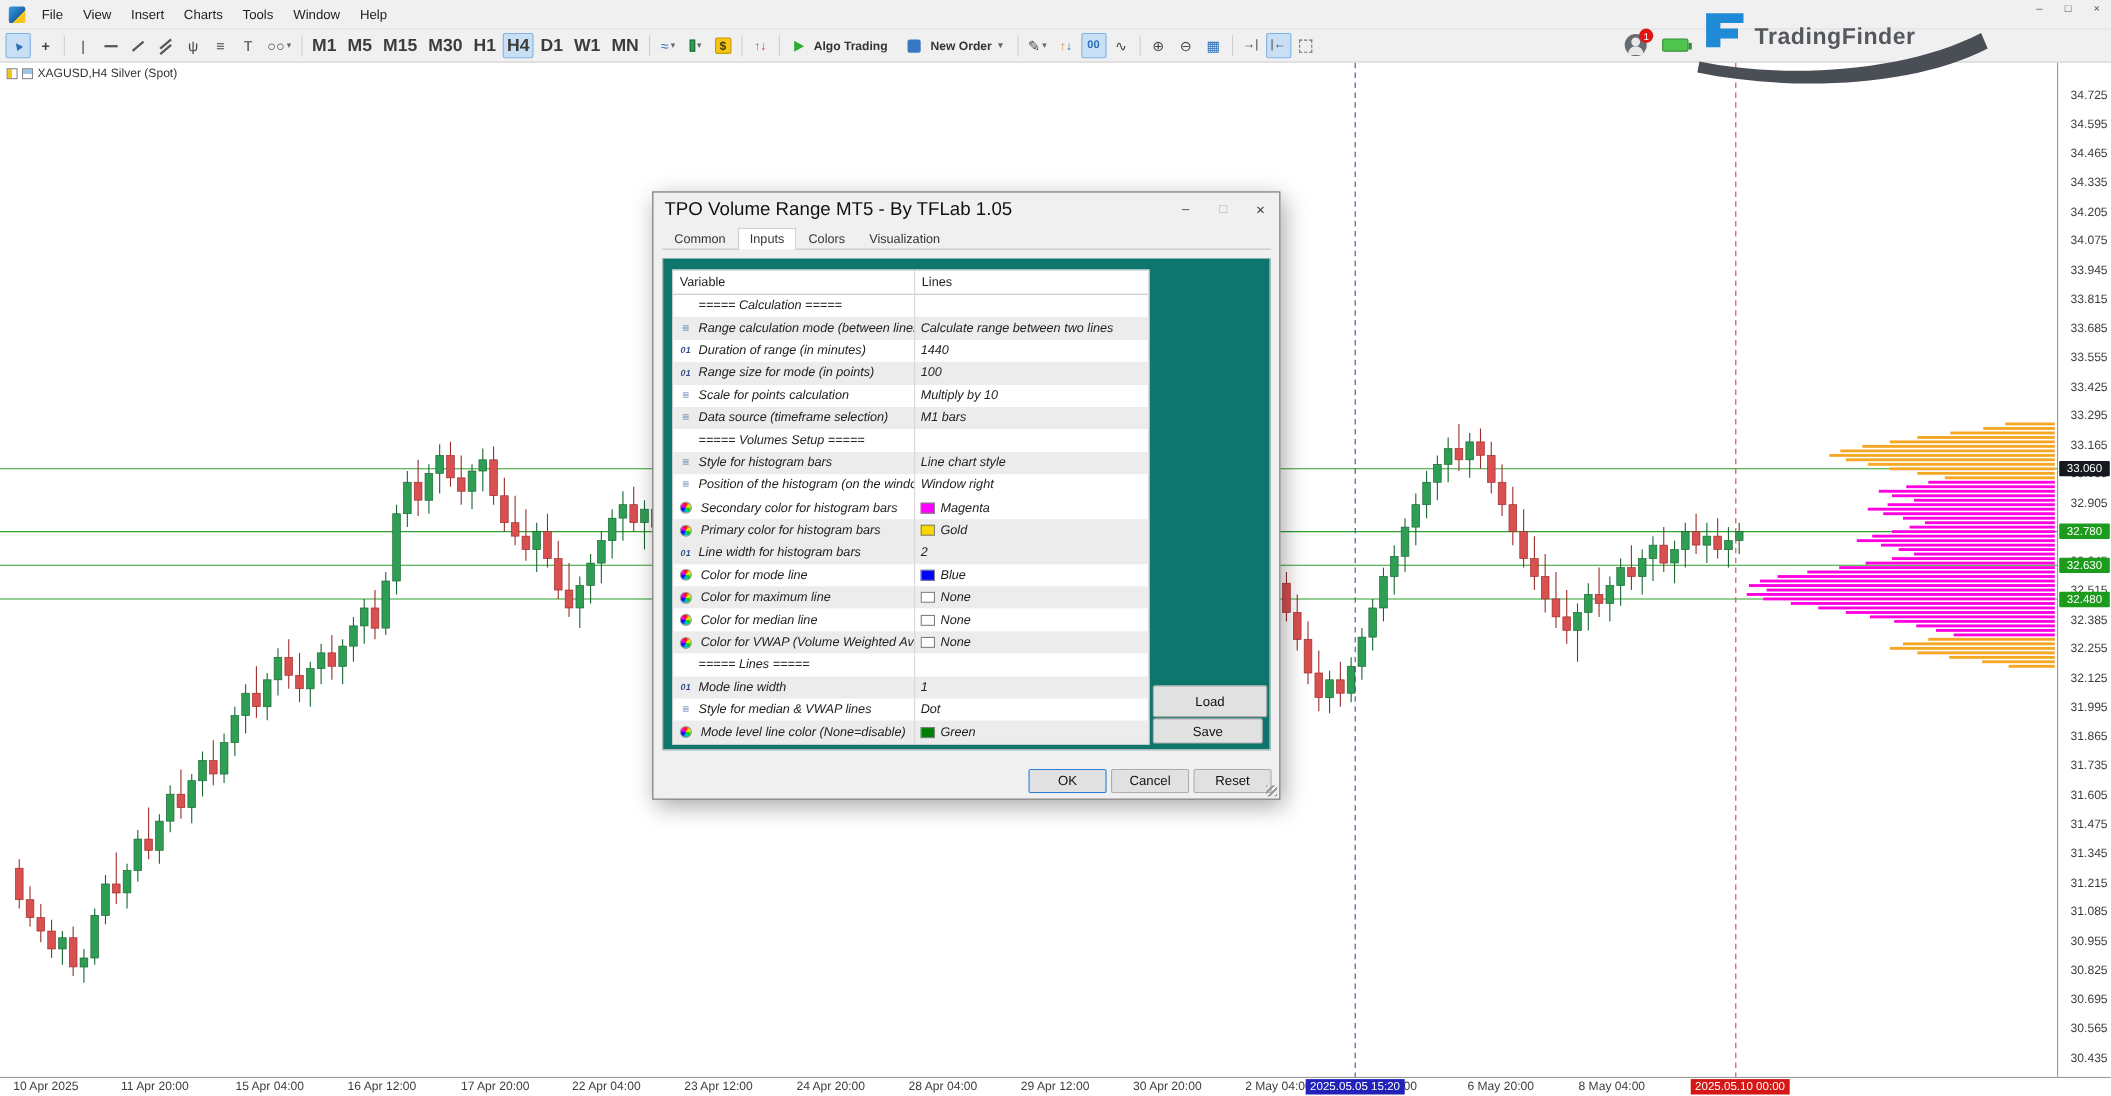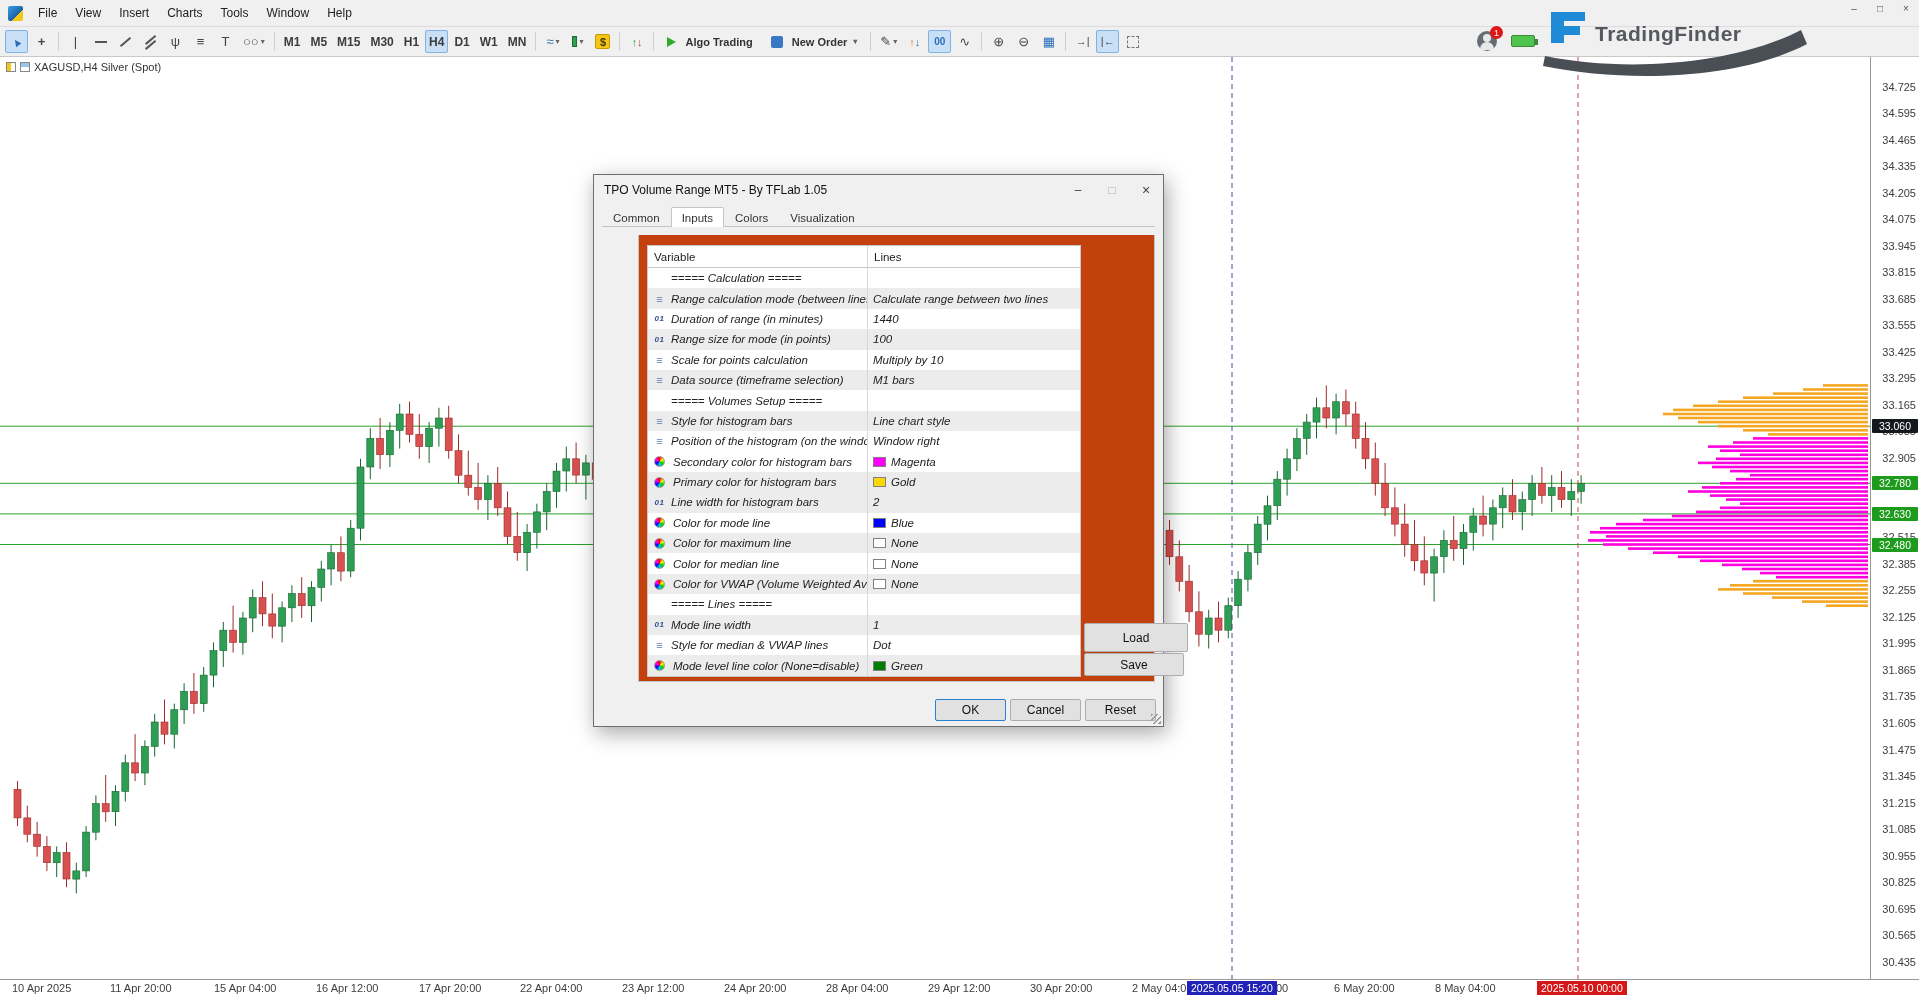--- a/index.html
+++ b/index.html
@@ -16,21 +16,21 @@
   .win-controls { margin-left:auto; display:flex; align-items:flex-start; height:100%; }
   .win-btn { width:26px; height:16px; font-size:10px; color:#555; display:flex; align-items:center; justify-content:center; }
 
   
   .toolbar { position:absolute; left:0; top:27px; width:100%; height:30px; background:#f0f0f0;
     border-bottom:1px solid #c8c8c8; display:flex; align-items:center; padding:0 4px; font-size:11px; }
   .tbtn { height:23px; min-width:23px; display:flex; align-items:center; justify-content:center;
     border:1px solid transparent; border-radius:2px; color:#333; padding:0 3px; margin:0 1px; }
   .tbtn.active { background:#c8dff5; border-color:#7fb2e5; }
   .tsep { width:1px; height:19px; background:#cfcfcf; margin:0 4px; }
-  .tf { font-weight:bold; color:#3c3c3c; font-size:12px; }
+  .tf { font-weight:bold; color:#3c3c3c; font-size:16px; }
   .caret { font-size:8px; color:#666; margin-left:2px; }
   .glyph { font-size:13px; color:#444; line-height:1; }
   .cursor-shape { display:inline-block; transform:rotate(-38deg); font-size:11px; color:#2a6fb8; }
   .line-h { display:inline-block; width:12px; height:2px; background:#555; }
   .line-d { display:inline-block; width:13px; height:2px; background:#555; transform:rotate(-40deg); }
   .chan { position:relative; width:14px; height:12px; display:inline-block; }
   .chan i, .chan b { position:absolute; width:13px; height:1.6px; background:#555; transform:rotate(-40deg); left:0; }
   .chan i { top:3px; } .chan b { top:8px; }
   .dollar-ic { width:15px; height:15px; background:#f5c518; border:1px solid #c79b00; border-radius:2px;
     font-size:11px; font-weight:bold; color:#4a3a00; display:flex; align-items:center; justify-content:center; }
@@ -67,28 +67,28 @@
   .pbadge { position:absolute; left:1px; right:1px; height:14px; line-height:14px; color:#fff; text-align:center;
     font-size:10.5px; border-radius:1px; z-index:2; }
   .time-axis { position:absolute; left:0; right:0; bottom:0; height:17px; background:#fff; border-top:1px solid #999; font-size:11px; }
   .ttick { position:absolute; top:2px; white-space:nowrap; color:#3c3c3c; }
   .tbadge { position:absolute; top:1px; height:14px; line-height:14px; padding:0 4px; color:#fff; font-size:10.5px; white-space:nowrap; z-index:2; }
 
   
   .dialog { position:absolute; left:593px; top:174px; width:571px; height:553px; background:#f0f0f0;
     border:1px solid #6f6f6f; box-shadow:3px 6px 20px rgba(0,0,0,0.35); z-index:20; font-size:12px; }
   .dlg-titlebar { height:30px; display:flex; align-items:center; padding-left:10px; }
-  .dlg-title { font-size:12px; color:#111; }
+  .dlg-title { font-size:17px; color:#111; }
   .dlg-controls { margin-left:auto; display:flex; height:100%; }
   .dlg-cbtn { width:34px; display:flex; align-items:center; justify-content:center; font-size:12px; color:#444; }
   .dlg-cbtn.disabled { color:#b0b0b0; }
   .dlg-tabs { display:flex; margin:2px 8px 0 8px; border-bottom:1px solid #c4c4c4; position:relative; z-index:2; }
   .dtab { padding:4px 10px 3px 10px; font-size:11.5px; color:#333; border:1px solid transparent; border-bottom:none; margin-bottom:-1px; }
   .dtab.active { background:#fff; border-color:#c4c4c4; border-radius:2px 2px 0 0; }
-  .tab-page { position:absolute; left:8px; right:8px; top:60px; bottom:44px; background:#c2410c; border:1px solid #c4c4c4; border-top:none;margin-left:36px; }
+  .tab-page { position:absolute; left:8px; right:8px; top:60px; bottom:44px; background:#0f766e; border:1px solid #c4c4c4; border-top:none; }
   .ptable { position:absolute; left:8px; top:10px; width:434px; border:1px solid #c8c8c8; background:#fff; }
   .t-head { display:flex; height:22px; border-bottom:1px solid #c8c8c8; align-items:center; font-size:11.5px; color:#222; }
   .t-row { display:flex; height:20.4px; align-items:flex-end; font-size:11.5px;font-style:italic; }
   .t-row.shade { background:#ececec; }
   .c1 { width:220px; border-right:1px solid #d8d8d8; display:flex; align-items:center; height:100%; padding-left:4px; overflow:hidden; white-space:nowrap; }
   .c2 { flex:1; display:flex; align-items:center; height:100%; padding-left:5px; overflow:hidden; white-space:nowrap; }
   .t-head .c1, .t-head .c2 { padding-left:6px; }
   .p-icon { width:15px; min-width:15px; height:13px; margin-right:4px; display:flex; align-items:center; justify-content:center; }
   .icon-int { font-size:8px; font-weight:bold; color:#334f8d; letter-spacing:0.5px; }
   .icon-enum { font-size:11px; color:#5b7fb0; }

